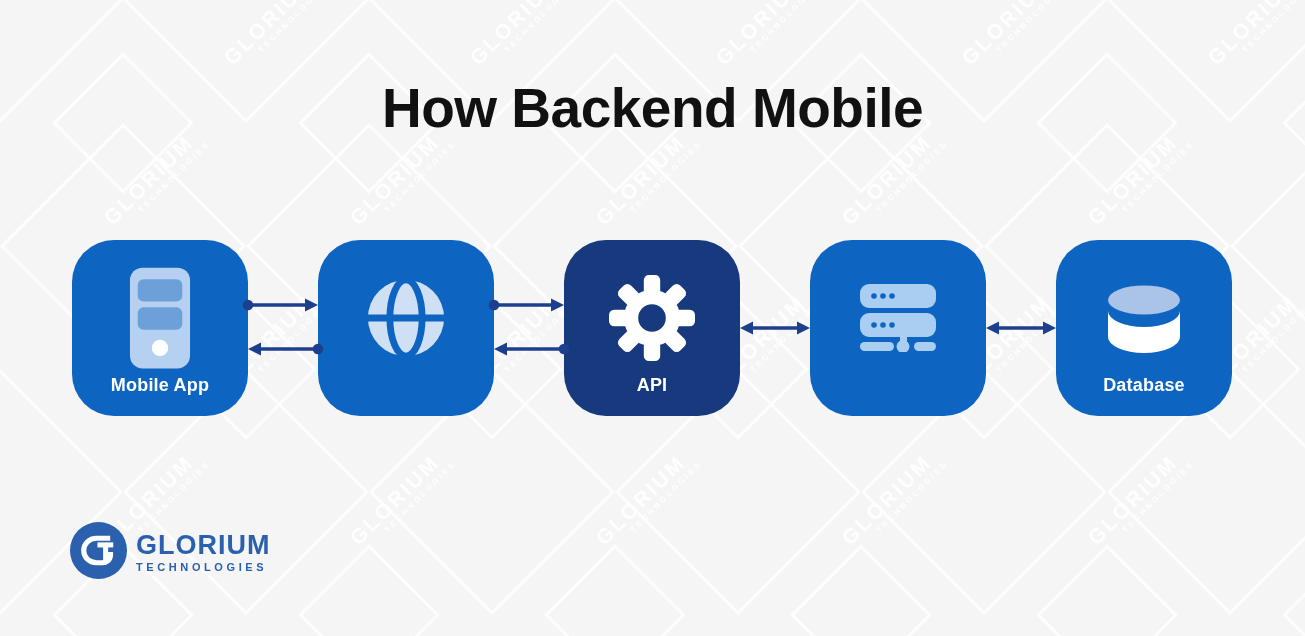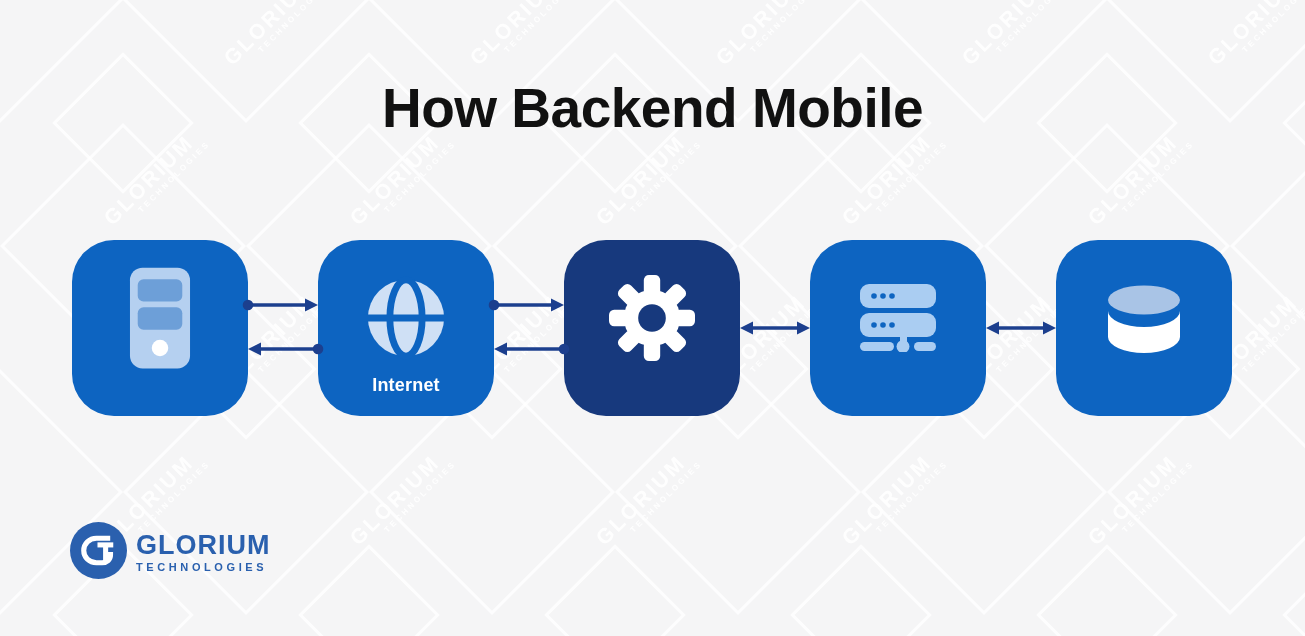--- a/index.html
+++ b/index.html
@@ -184,50 +184,51 @@
 
 <div class="node node--light p0">
   <div class="node-icon">
     <svg width="62" height="106" viewBox="0 0 64 106">
       <rect x="1" y="1" width="62" height="104" rx="13" class="f-light"></rect>
       <rect x="9" y="13" width="46" height="23" rx="6" class="f-mid"></rect>
       <rect x="9" y="42" width="46" height="23" rx="6" class="f-mid"></rect>
       <circle cx="32" cy="84" r="8.5" class="f-white"></circle>
     </svg>
   </div>
+  <div class="node-label">Mobile App</div>
 </div>
 
 <div class="node node--light p1">
   <div class="node-icon">
     <svg width="86" height="86" viewBox="-4 -4 88 88">
       <circle cx="40" cy="40" r="39" class="f-globe"></circle>
       <ellipse cx="40" cy="40" rx="16.5" ry="39" class="s-box" stroke-width="7"></ellipse>
       <line x1="-4" y1="40" x2="84" y2="40" class="s-box" stroke-width="7"></line>
     </svg>
   </div>
-  <div class="node-label">Internet</div>
 </div>
 
 <div class="node node--dark p2">
   <div class="node-icon">
     <svg width="86" height="86" viewBox="0 0 84 84">
       <g class="f-white">
         <rect x="34" y="0" width="16" height="20" rx="5" transform="rotate(0 42 42)"></rect>
         <rect x="34" y="0" width="16" height="20" rx="5" transform="rotate(45 42 42)"></rect>
         <rect x="34" y="0" width="16" height="20" rx="5" transform="rotate(90 42 42)"></rect>
         <rect x="34" y="0" width="16" height="20" rx="5" transform="rotate(135 42 42)"></rect>
         <rect x="34" y="0" width="16" height="20" rx="5" transform="rotate(180 42 42)"></rect>
         <rect x="34" y="0" width="16" height="20" rx="5" transform="rotate(225 42 42)"></rect>
         <rect x="34" y="0" width="16" height="20" rx="5" transform="rotate(270 42 42)"></rect>
         <rect x="34" y="0" width="16" height="20" rx="5" transform="rotate(315 42 42)"></rect>
         <circle cx="42" cy="42" r="27.5"></circle>
       </g>
       <circle cx="42" cy="42" r="13.5" class="f-darkbox"></circle>
     </svg>
   </div>
+  <div class="node-label">API</div>
 </div>
 
 <div class="node node--light p3">
   <div class="node-icon">
     <svg width="80" height="68" viewBox="0 0 80 68">
       <rect x="2" y="0" width="76" height="24" rx="9" class="f-bar"></rect>
       <circle cx="16" cy="12" r="2.8" class="f-box"></circle>
       <circle cx="25" cy="12" r="2.8" class="f-box"></circle>
       <circle cx="34" cy="12" r="2.8" class="f-box"></circle>
       <rect x="2" y="29" width="76" height="24" rx="9" class="f-bar"></rect>
@@ -242,20 +243,21 @@
   </div>
 </div>
 
 <div class="node node--light p4">
   <div class="node-icon">
     <svg width="84" height="74" viewBox="0 0 84 74">
       <path d="M 6 30 L 6 56 A 36 16 0 0 0 78 56 L 78 30 A 36 16 0 0 1 6 30 Z" class="f-white"></path>
       <ellipse cx="42" cy="19" rx="36" ry="14.5" class="f-dbtop"></ellipse>
     </svg>
   </div>
+  <div class="node-label">Database</div>
 </div>
 
 <svg class="arrows" width="1305" height="636" viewBox="0 0 1305 636">
 
   <g>
     <circle cx="248" cy="305" r="5.3" class="a-fill"></circle>
     <line x1="248" y1="305" x2="306" y2="305" class="a-line"></line>
     <polygon points="318,305 305,298.6 305,311.4" class="a-fill"></polygon>
   </g>
   <g>

